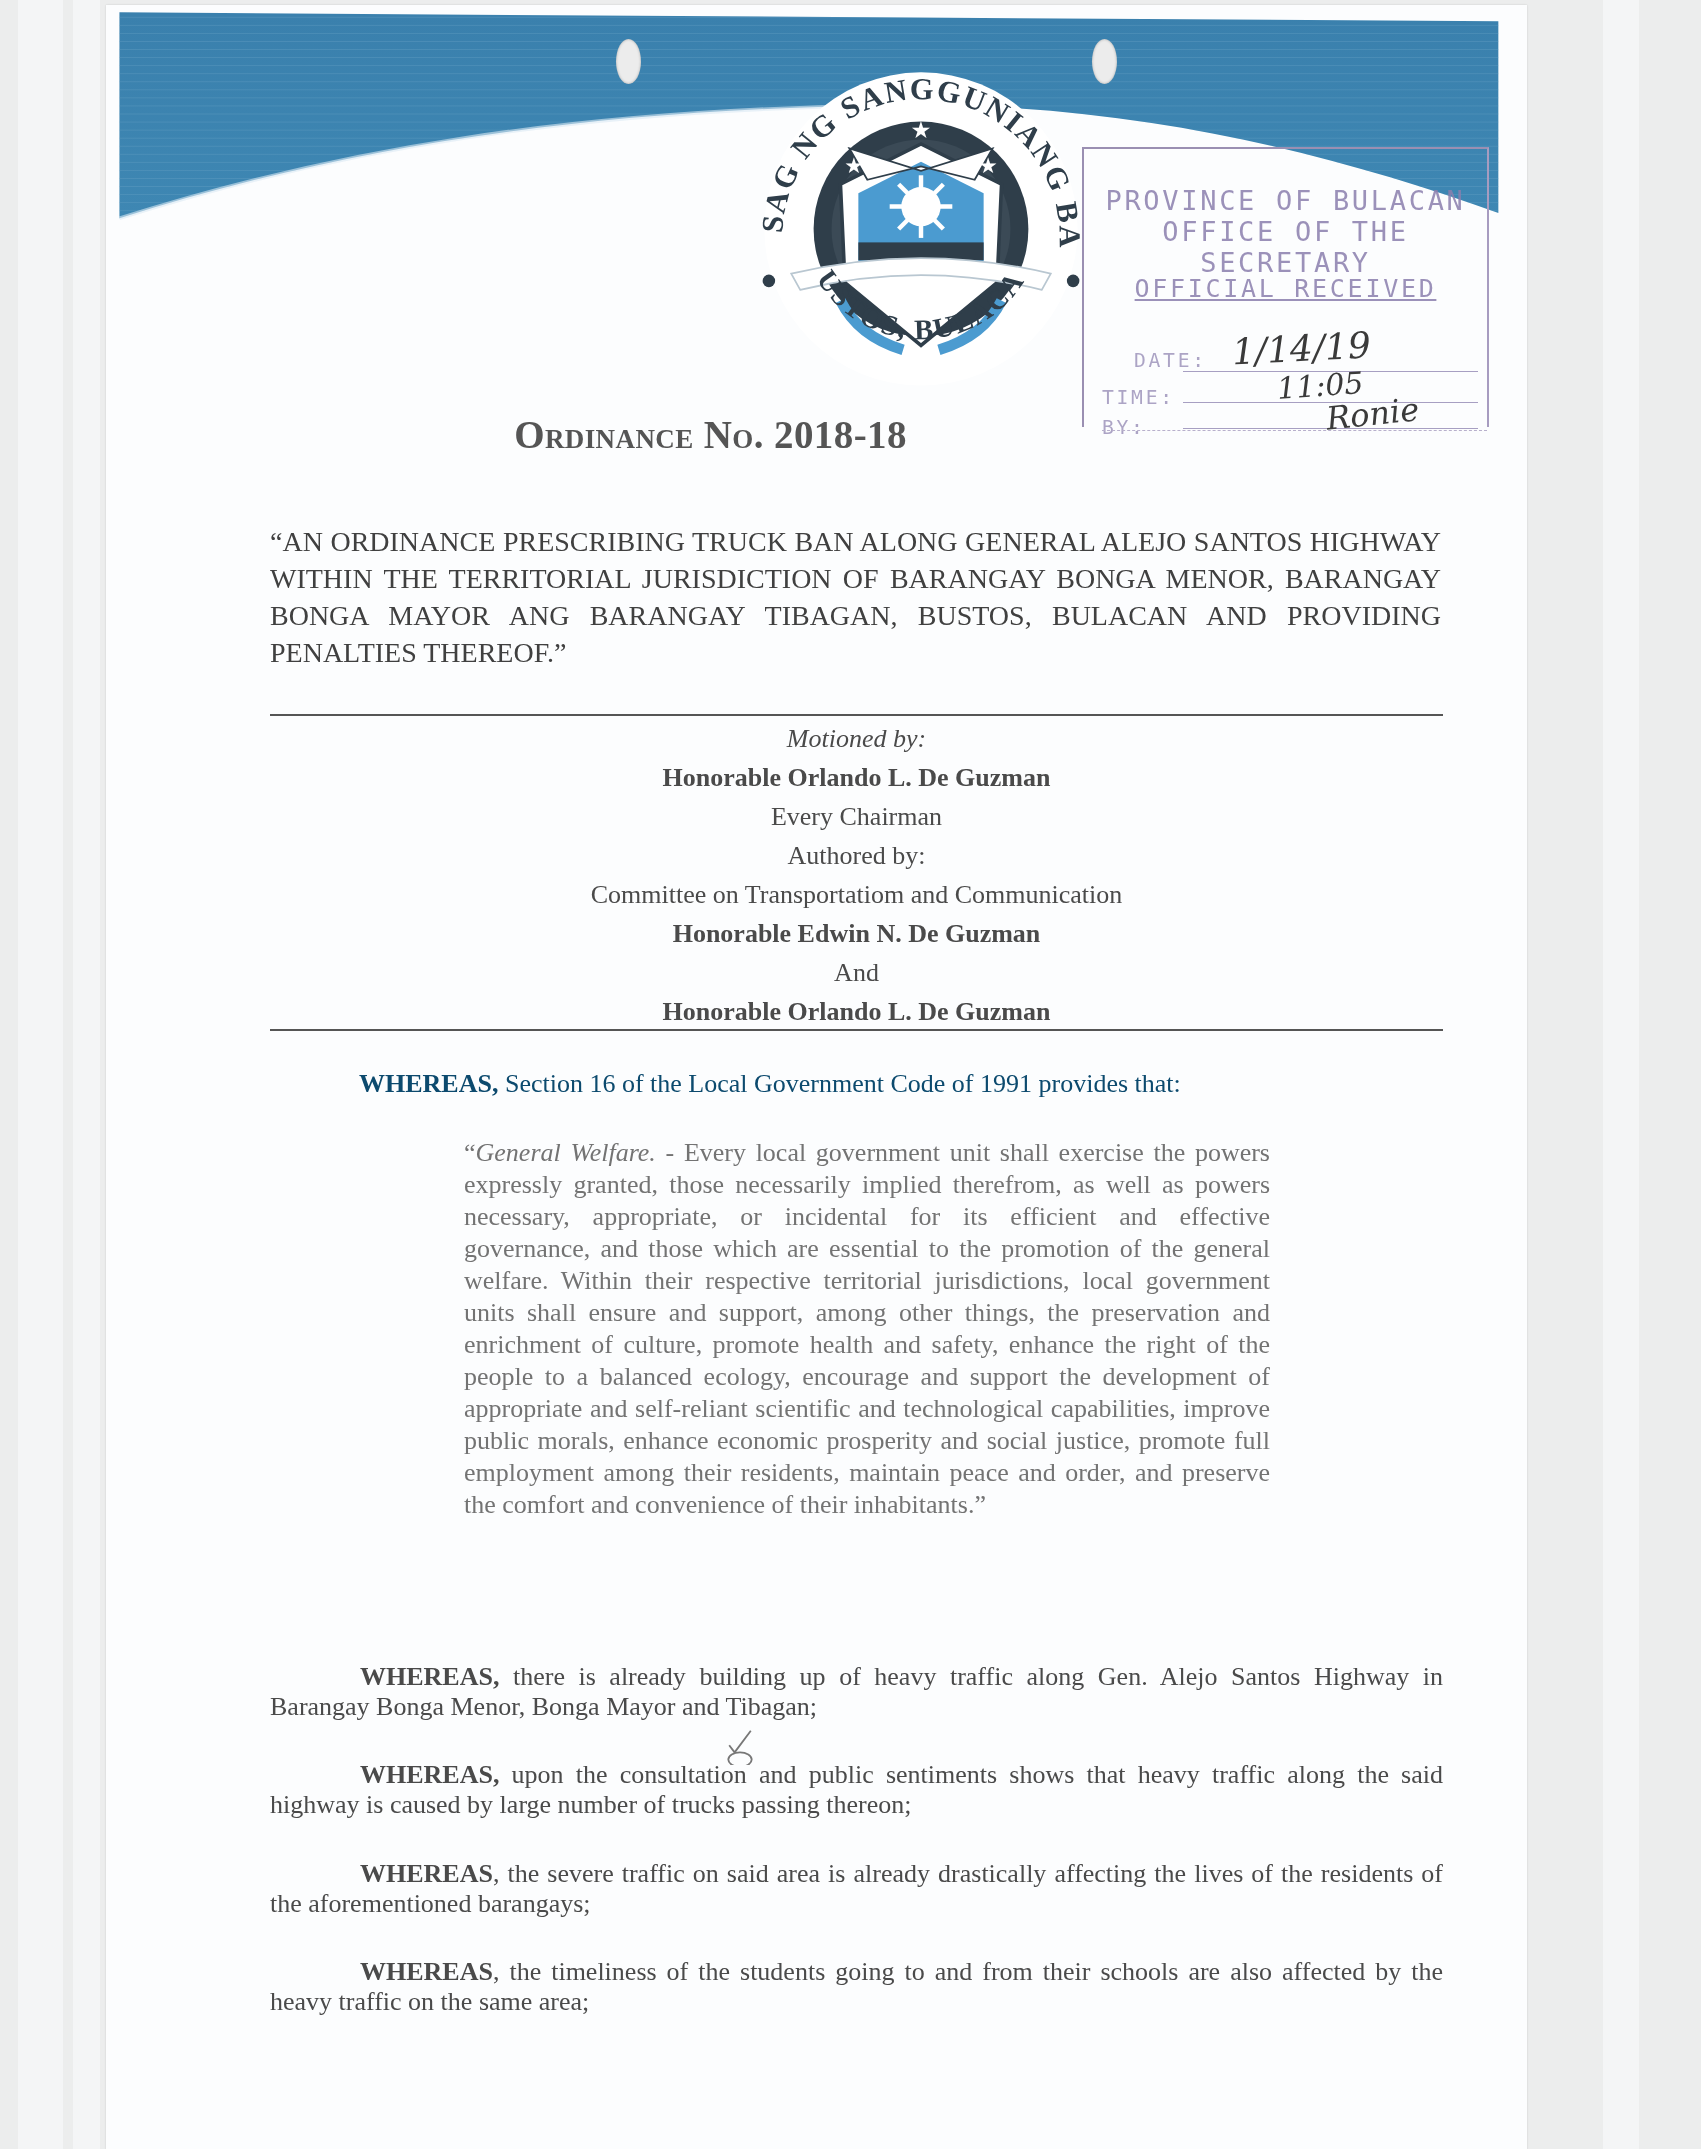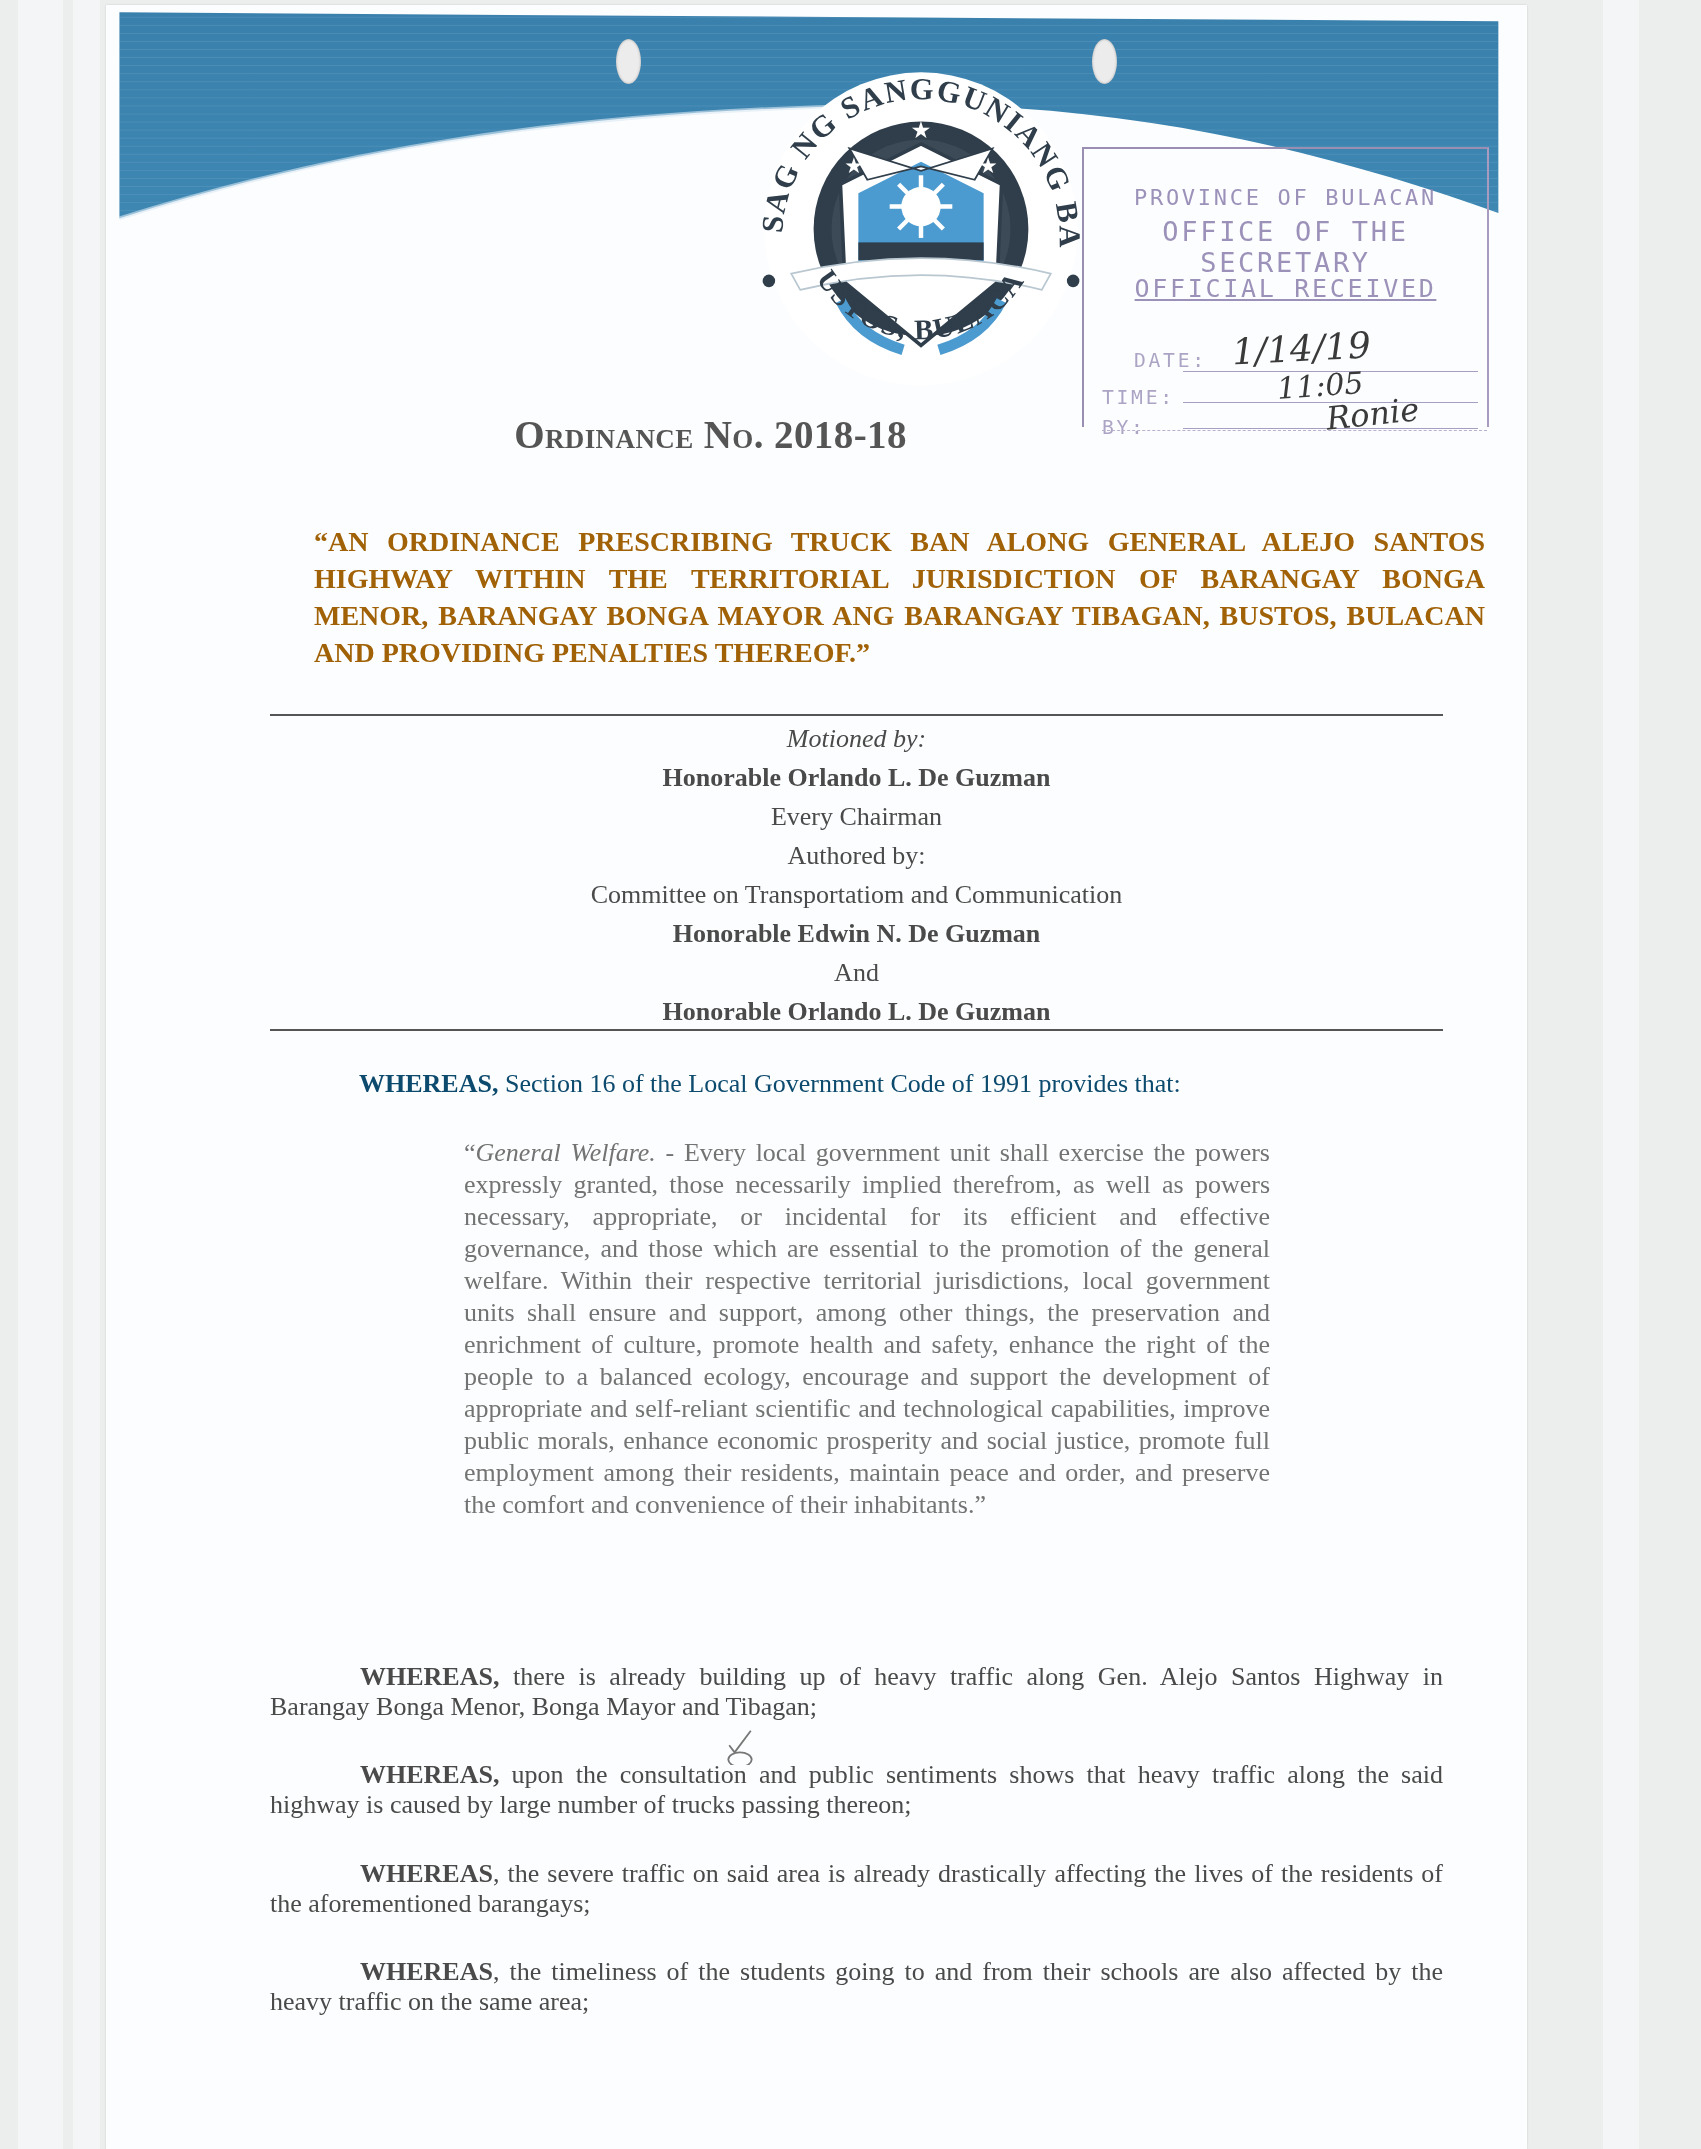--- a/index.html
+++ b/index.html
@@ -24,42 +24,42 @@
 
   
   .stamp {
     position: absolute; left: 976px; top: 142px; width: 403px; height: 278px;
     border-left: 2.7px solid #9a8fb2; border-top: 2.7px solid #9a8fb2; border-right: 2.7px solid #a79cc0;
     color: #8b7fae; font-family: "DejaVu Sans Mono", monospace;
   }
   .stamp .l1, .stamp .l2, .stamp .l3 {
     position: absolute; width: 100%; text-align: center; letter-spacing: 2.7px; opacity: 0.85;
   }
-  .stamp .l1 { top: 36px; font-size: 22px; }
+  .stamp .l1 { top: 36px; font-size: 27px; }
   .stamp .l2 { top: 67px; font-size: 27px; }
   .stamp .l3 { top: 100px; font-size: 25px; text-decoration: underline; margin-top: 25px; }
   .stamp .field { position: absolute; left: 18px; font-size: 19.7px; letter-spacing: 2.7px; opacity: 0.7; }
   .stamp .fline { position: absolute; left: 99px; right: 9px; border-bottom: 1.8px solid #8b7fae; opacity: 0.75; }
   .stamp .bottom-line { position: absolute; left: 18px; right: 0; bottom: -4.5px; border-bottom: 1.8px dashed #b8b0cc; }
   .hand {
     position: absolute; font-family: "DejaVu Serif", serif; font-style: italic;
     color: #3a3a3a; font-size: 36px;
   }
 
   .ord-title {
     position: absolute; left: 0; width: 1421px; top: 407px; text-align: center;
     font-size: 39px; font-weight: bold; color: #555; letter-spacing: 0.4px;
     font-variant: small-caps; font-family: "Liberation Serif", serif;
   }
   .ord-title .inner { position: relative; left: -106px; }
 
   .subject {
     position: absolute; left: 164px; width: 1171px; top: 518px;
-    font-size: 28px; font-weight: bold; line-height: 37px; text-align: justify;
-    color: #a16207; text-align-last: left; margin-left: 44px;
+    font-size: 28px; font-weight: normal; line-height: 37px; text-align: justify;
+    color: #404040; text-align-last: left;
   }
   .rule { position: absolute; left: 164px; width: 1173px; border-top: 2.7px solid #555; }
 
   .credits { position: absolute; left: 164px; width: 1173px; top: 714px; text-align: center; font-size: 26px; color: #4a4a4a; }
   .credits div { height: 39px; line-height: 39px; }
   .credits .it { font-style: italic; }
   .credits .b { font-weight: bold; }
 
   .para { position: absolute; font-size: 26px; line-height: 30px; color: #0c4a6e; }
   .whereas { font-weight: bold; }

